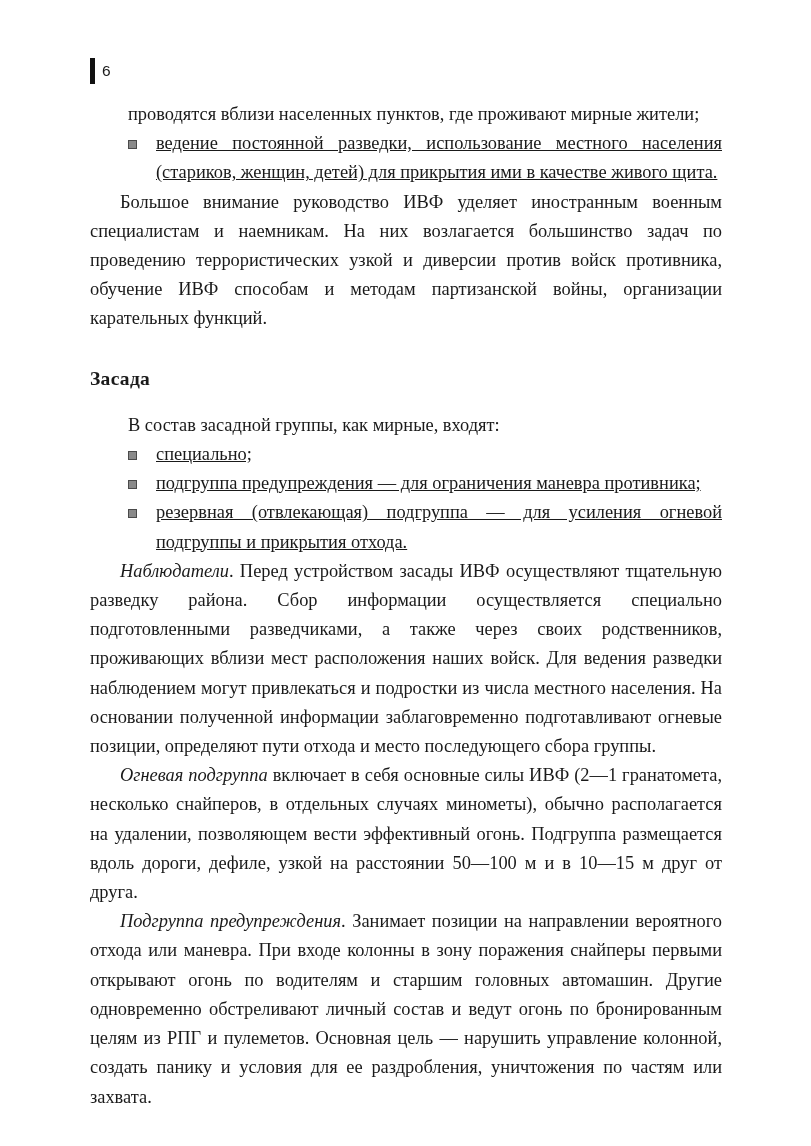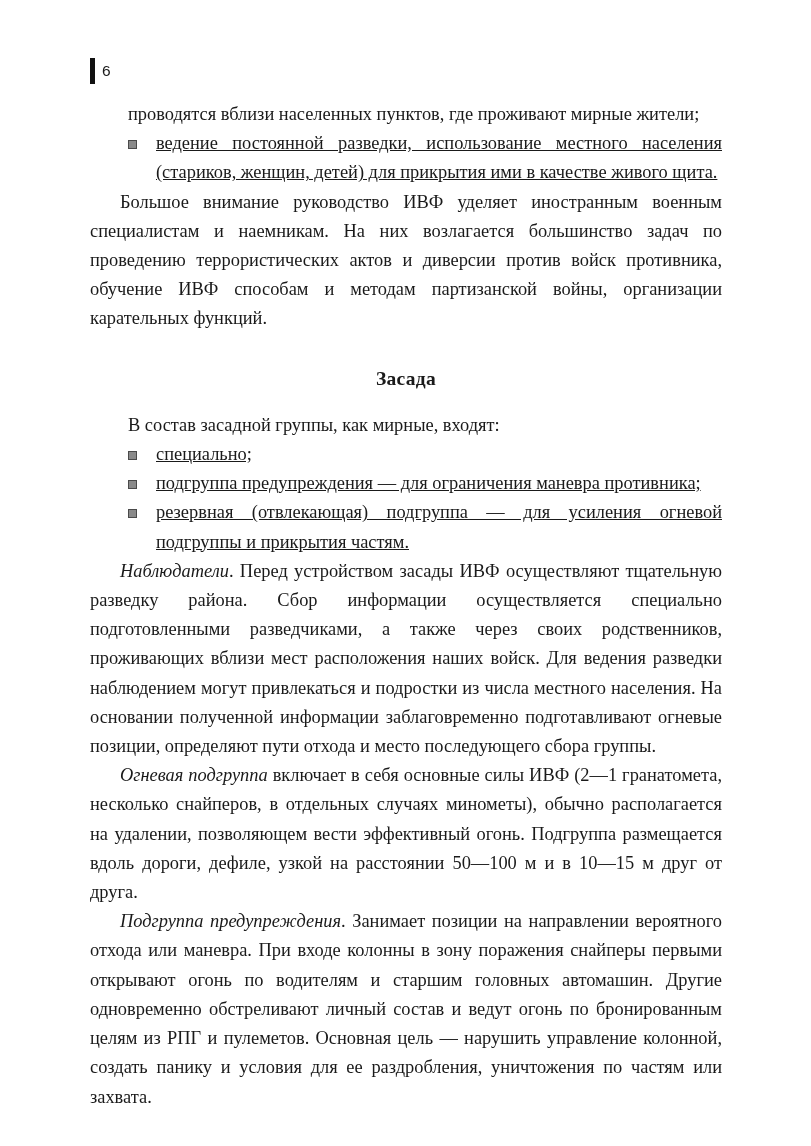--- a/index.html
+++ b/index.html
@@ -99,21 +99,21 @@
     border: 1.5px solid #4a4a4a;
     box-sizing: border-box;
     display: block;
   }
 
   
   h2.section-title {
     margin: 0;
     font-size: 19.5px;
     font-weight: bold;
-    text-align: center;
+    text-align: left;
     letter-spacing: 0.3px;
     line-height: 29.2px;
   }
 
   .lead-in { font-style: italic; }
 
   .sp-18 { height: 18px; }
   .sp-30 { height: 30px; }
 </style>
 </head>
@@ -130,42 +130,42 @@
 
     <div class="list-carry">проводятся вблизи населенных пунктов, где проживают мирные жители;</div>
 
     <ul class="sq-list lvl-a">
       <li>
         <span class="bullet"></span>
         <span>ведение постоянной разведки, использование местного населения (стариков, женщин, детей) для прикрытия ими в качестве живого щита.</span>
       </li>
     </ul>
 
-    <p class="para indent">Большое внимание руководство ИВФ уделяет иностранным военным специалистам и наемникам. На них возлагается большинство задач по проведению террористических актов и диверсии против войск противника, обучение ИВФ способам и методам партизанской войны, организации карательных функций.</p>
+    <p class="para indent">Большое внимание руководство ИВФ уделяет иностранным военным специалистам и наемникам. На них возлагается большинство задач по проведению террористических узкой и диверсии против войск противника, обучение ИВФ способам и методам партизанской войны, организации карательных функций.</p>
 
     <div class="sp-30"></div>
 
     <h2 class="section-title">Засада</h2>
 
     <div class="sp-18"></div>
 
     <div class="list-carry">В состав засадной группы, как мирные, входят:</div>
 
     <ul class="sq-list lvl-a">
       <li>
         <span class="bullet"></span>
         <span>специально;</span>
       </li>
       <li>
         <span class="bullet"></span>
         <span>подгруппа предупреждения — для ограничения маневра противника;</span>
       </li>
       <li>
         <span class="bullet"></span>
-        <span>резервная (отвлекающая) подгруппа — для усиления огневой подгруппы и прикрытия частям.</span>
+        <span>резервная (отвлекающая) подгруппа — для усиления огневой подгруппы и прикрытия отхода.</span>
       </li>
     </ul>
 
     <p class="para indent">
       <em class="lead-in">Наблюдатели</em><span>. Перед устройством засады ИВФ осуществляют тщательную разведку района. Сбор информации осуществляется специально подготовленными разведчиками, а также через своих родственников, проживающих вблизи мест расположения наших войск. Для ведения разведки наблюдением могут привлекаться и подростки из числа местного населения. На основании полученной информации заблаговременно подготавливают огневые позиции, определяют пути отхода и место последующего сбора группы.</span>
     </p>
 
     <p class="para indent">
       <em class="lead-in">Огневая подгруппа</em><span> включает в себя основные силы ИВФ (2—1 гранатомета, несколько снайперов, в отдельных случаях минометы), обычно располагается на удалении, позволяющем вести эффективный огонь. Подгруппа размещается вдоль дороги, дефиле, узкой на расстоянии 50—100 м и в 10—15 м друг от друга.</span>
     </p>

